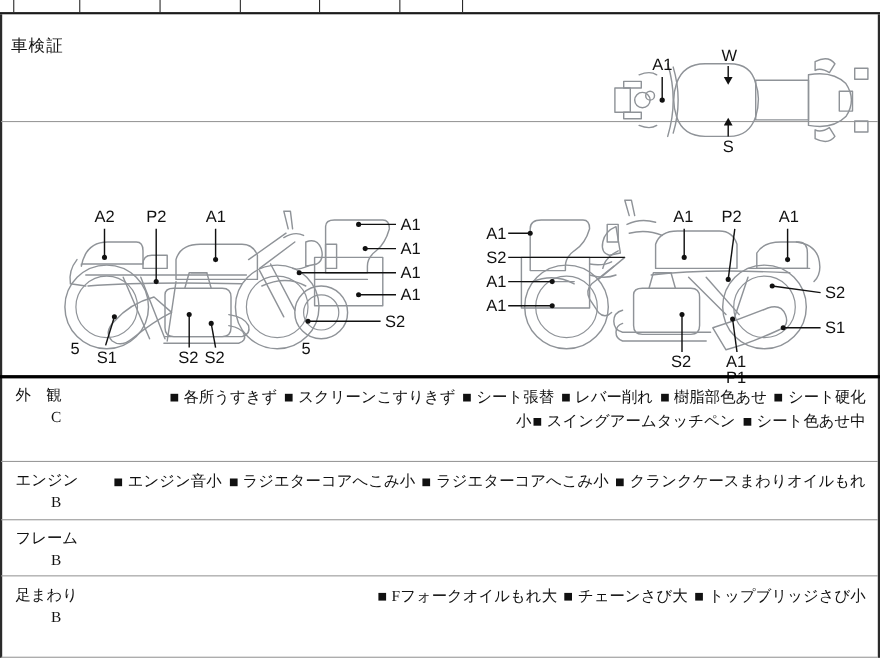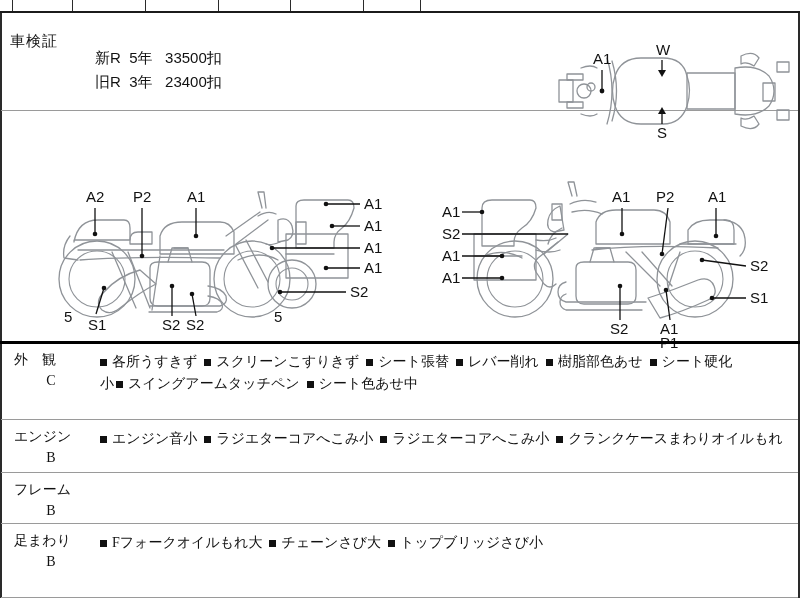--- a/index.html
+++ b/index.html
@@ -33,21 +33,21 @@
   .dia{position:absolute;}
   .cl{fill:none;stroke:#8f9398;stroke-width:1.3;stroke-linejoin:round;stroke-linecap:round;}
   .cl2{fill:none;stroke:#8f9398;stroke-width:1.1;}
   .lead{stroke:#111;stroke-width:1.3;fill:none;}
   .dot{fill:#111;}
   .ltxt{font-family:"Liberation Sans",sans-serif;font-size:15px;fill:#111;}
   .crow{position:absolute;left:0;width:800px;font-family:Liberation Serif, serif;}
   .ckey{position:absolute;left:14px;top:6px;font-size:14px;white-space:pre;}
   .cgrade{position:absolute;left:14px;top:28px;width:74px;text-align:center;font-size:14px;}
   .cbody{position:absolute;left:100px;top:6px;right:6px;font-size:14px;line-height:22px;
-         letter-spacing:0px;}
+         letter-spacing:0px;text-align:right;}
   .cbody .ln{display:block;white-space:nowrap;}
   .bul{display:inline-block;width:7px;height:7px;background:#111;margin:0 5px 1px 0;
        vertical-align:middle;}
   .it{display:inline-block;margin-right:7px;}
   .lead-in{display:inline-block;margin-right:2px;}
 </style>
 </head>
 <body>
 
 <div class="sheet">
@@ -61,26 +61,20 @@
     <div class="vline" style="left:363px"></div>
     <div class="vline" style="left:420px"></div>
   </div>
   <div class="hline mid" style="top:11px"></div>
 
   <div class="vedge" style="left:0px;  top:13px;height:585px"></div>
   <div class="vedge" style="left:798px;top:13px;height:585px"></div>
 
   <div class="shaken">
     <div class="lbl">車検証</div>
-    <div class="row1">
-      <span>新R</span><span>  </span><span>5年</span><span>   </span><span>33500扣</span>
-    </div>
-    <div class="row2">
-      <span>旧R</span><span>  </span><span>3年</span><span>   </span><span>23400扣</span>
-    </div>
   </div>
   <div class="hline thin" style="top:110px;left:1px;width:797px"></div>
 
   <div class="diagrams">
 
     <svg class="dia" style="left:545px;top:14px" width="250" height="115" viewBox="0 0 250 115">
 
       <path class="cl" d="M14 52 h14 v22 h-14 z"></path>
       <path class="cl" d="M22 46 h16 v6 h-16 z"></path>
       <path class="cl" d="M22 74 h16 v6 h-16 z"></path>

